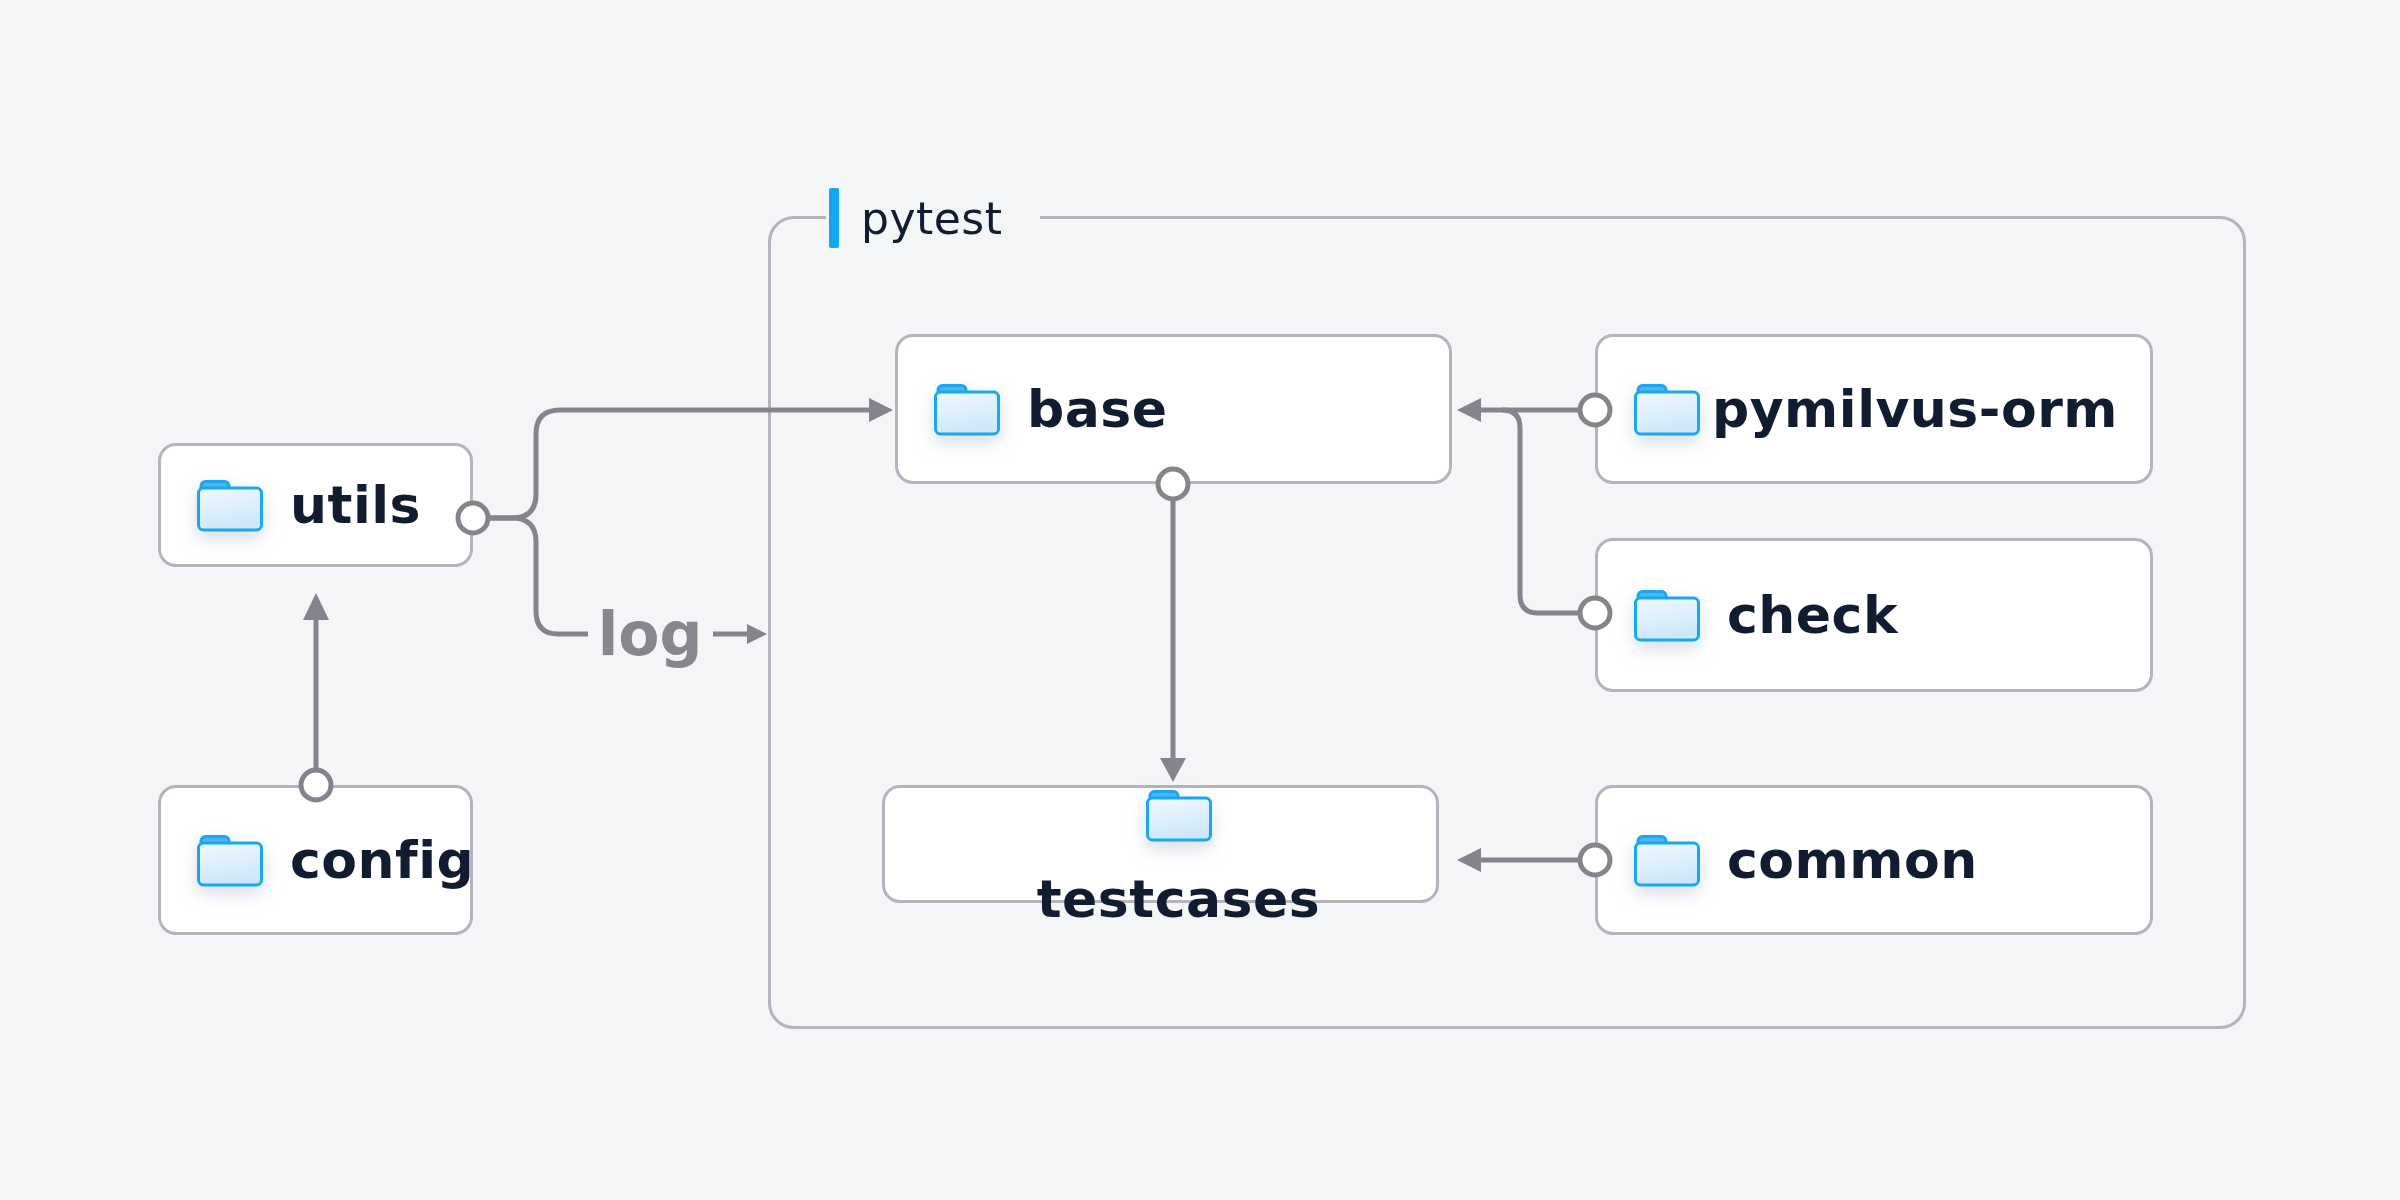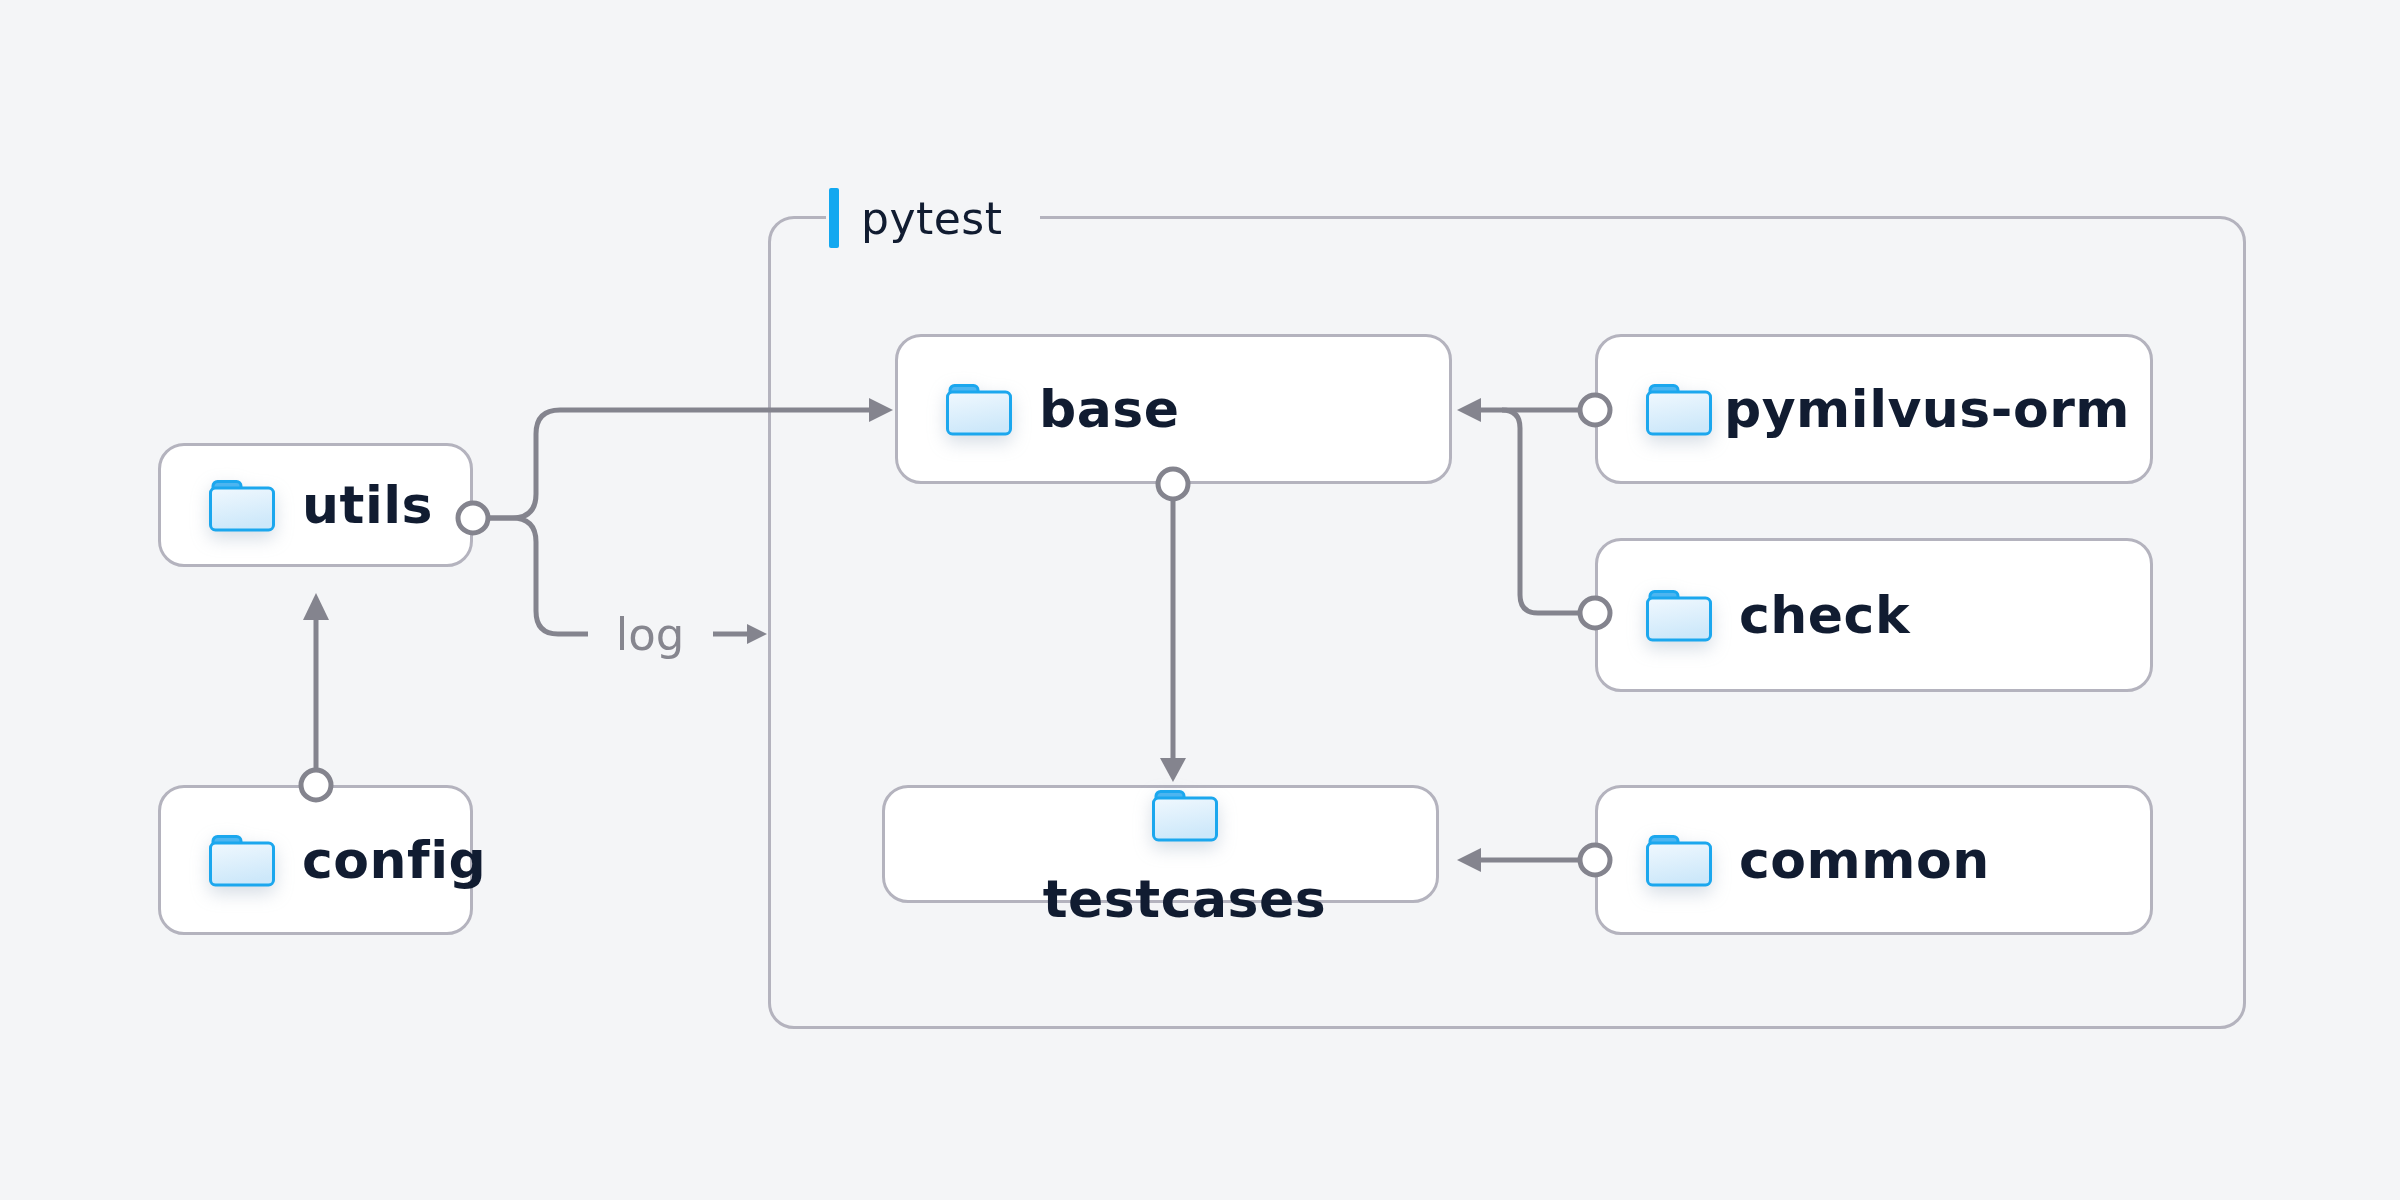--- a/index.html
+++ b/index.html
@@ -33,24 +33,24 @@
   .group-label .gtext{
     font-size:44px;font-weight:400;color:var(--ink,#111c31);
     letter-spacing:0.5px;white-space:nowrap;
   }
 
   
   .node{
     position:absolute;
     background:var(--node-fill,#ffffff);
     border:3px solid var(--node-border,#b4b3be);
-    border-radius:26px;
+    border-radius:18px;
     box-sizing:border-box;
     display:flex;align-items:center;
-    padding-left:48px;gap:27px;
+    padding-left:36px;gap:27px;
     z-index:2;
   }
   .node .nlabel{
     font-size:52px;font-weight:700;color:var(--ink,#111c31);
     letter-spacing:0.5px;white-space:nowrap;
   }
   .folder{width:66px;height:54px;flex:none;filter:drop-shadow(0 7px 9px rgba(120,144,170,.30));}
 
   .n-utils    {left:158px; top:443px; width:315px; height:124px;}
   .n-config   {left:158px; top:785px; width:315px; height:150px;}
@@ -66,21 +66,21 @@
     z-index:5;pointer-events:none;
   }
   svg.edges path{fill:none;stroke:var(--line,#84848e);stroke-width:5;}
   svg.edges polygon{fill:var(--line,#84848e);stroke:none;}
   svg.edges circle{fill:#ffffff;stroke:var(--line,#84848e);stroke-width:5;}
 
   
   .log-label{
     position:absolute;left:595px;top:601px;width:110px;height:66px;
     display:flex;align-items:center;justify-content:center;
-    font-size:45px;font-weight:400;color:var(--muted,#86868f);
+    font-size:60px;font-weight:700;color:var(--muted,#86868f);
     z-index:4;
   }
 
   .defs-holder{position:absolute;width:0;height:0;overflow:hidden;}
 </style>
 </head>
 <body>
 
 <div class="canvas">
 

